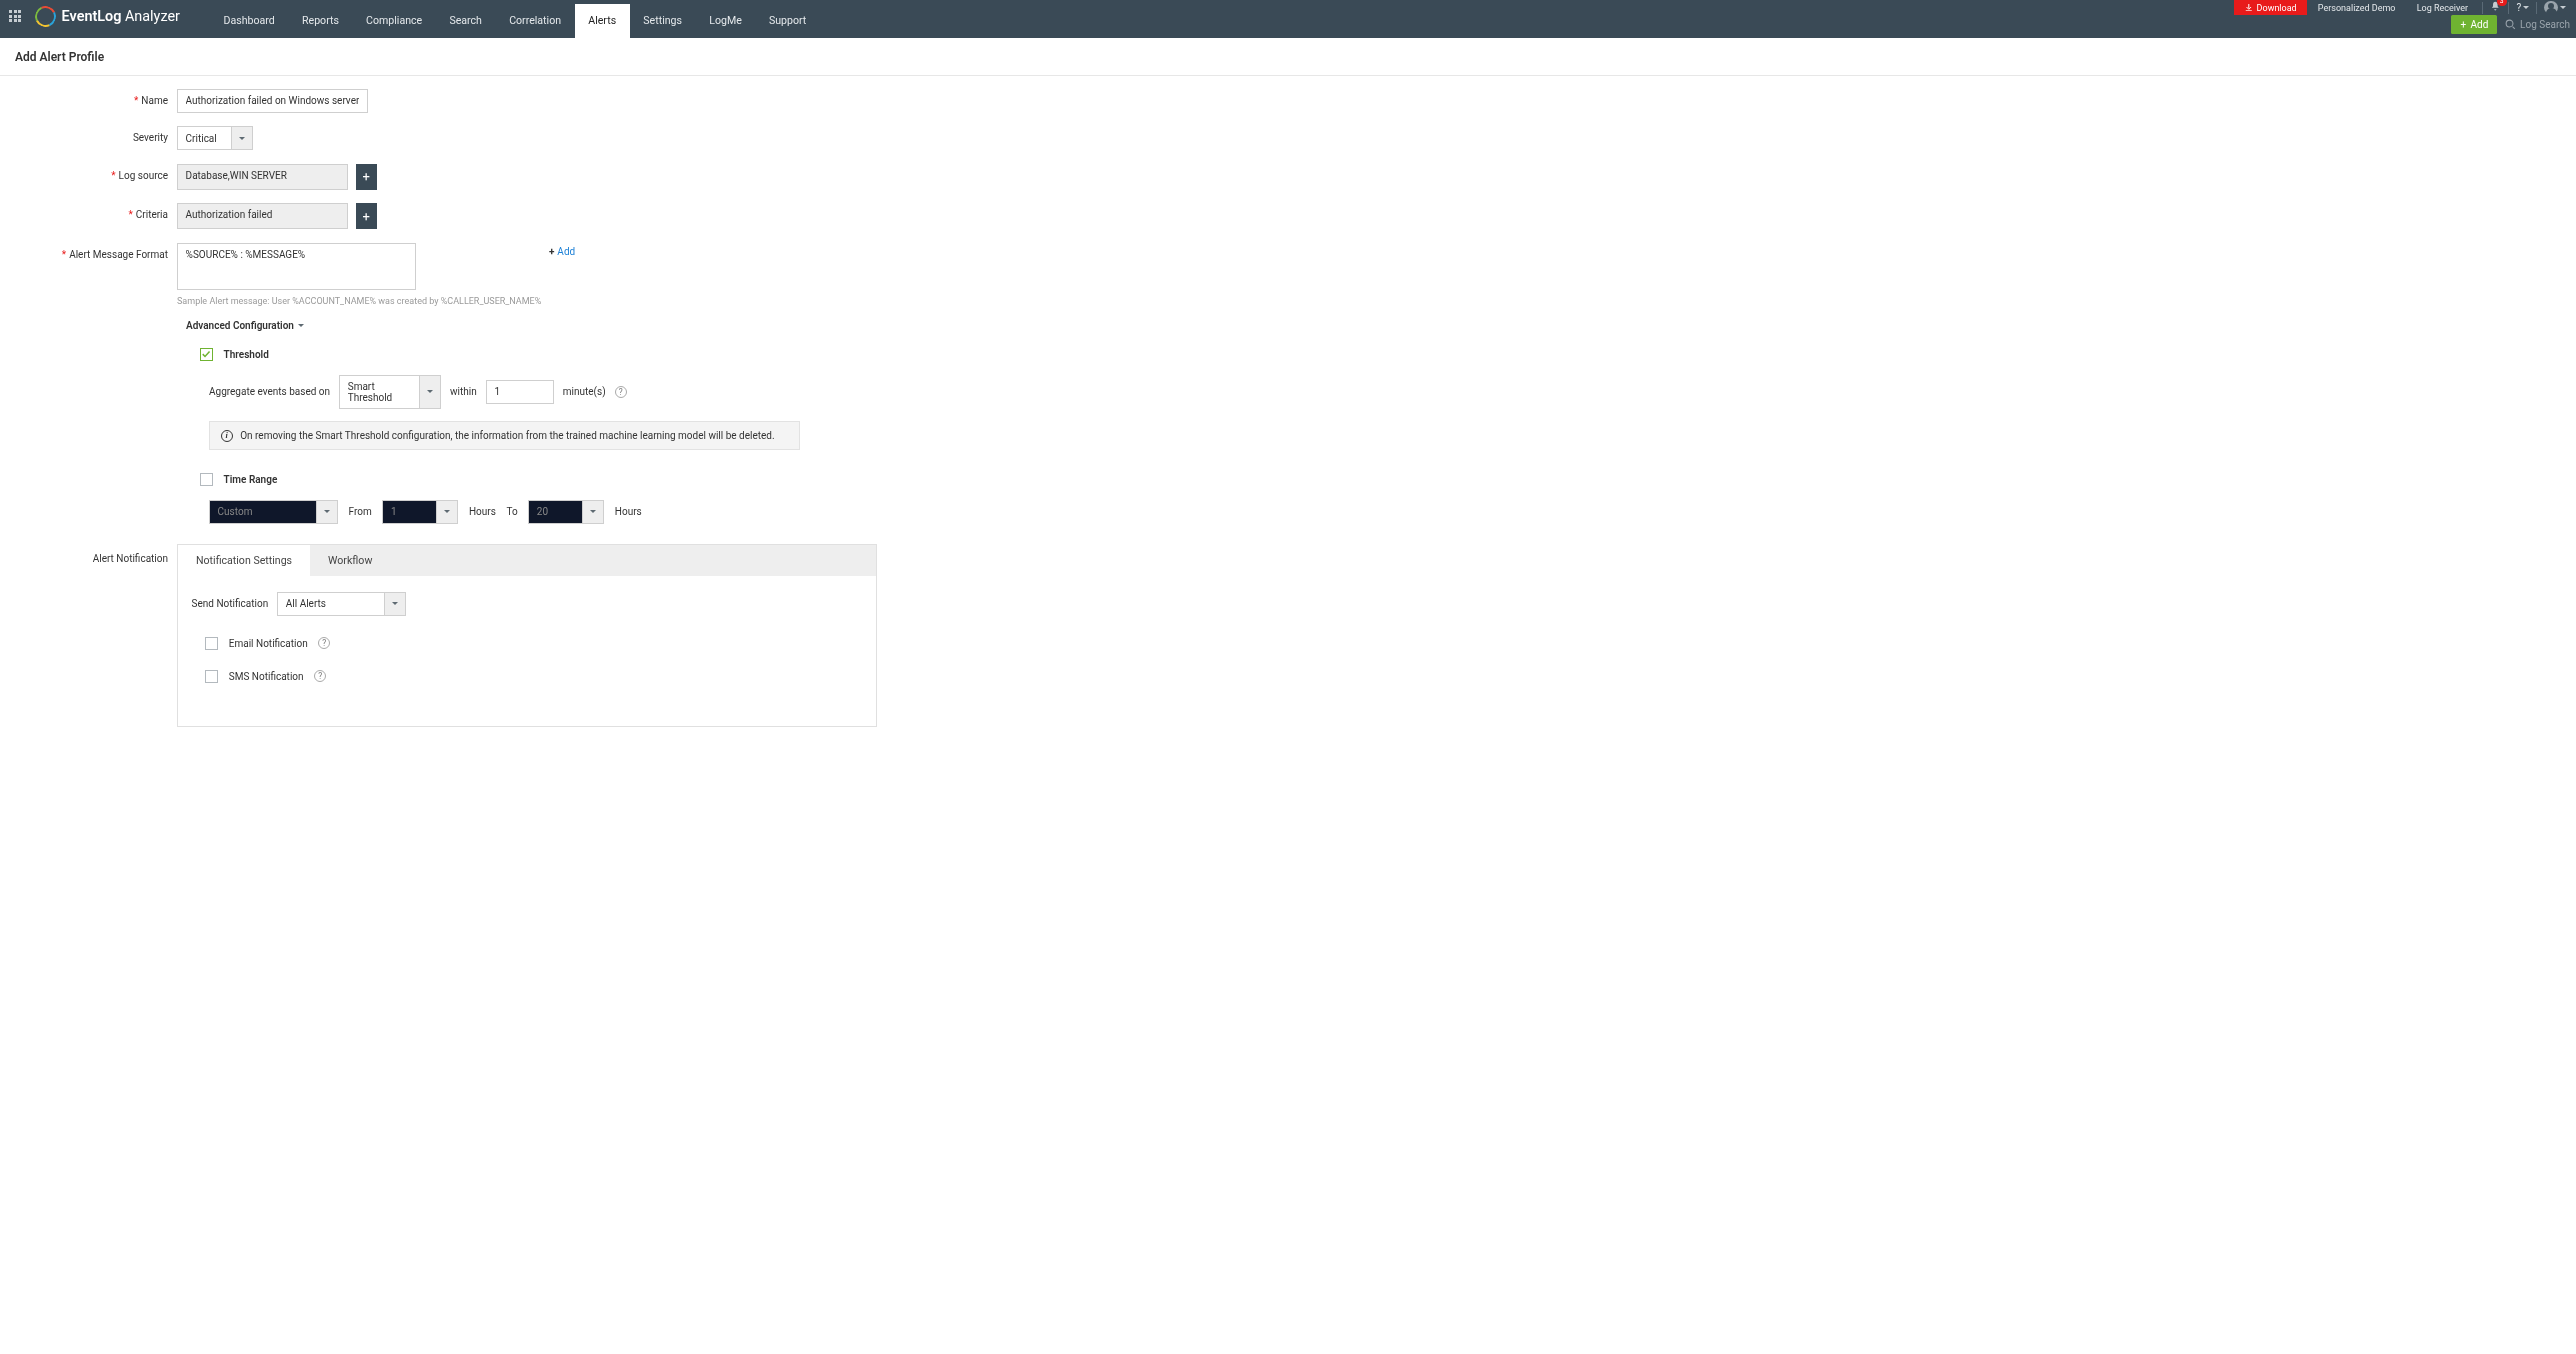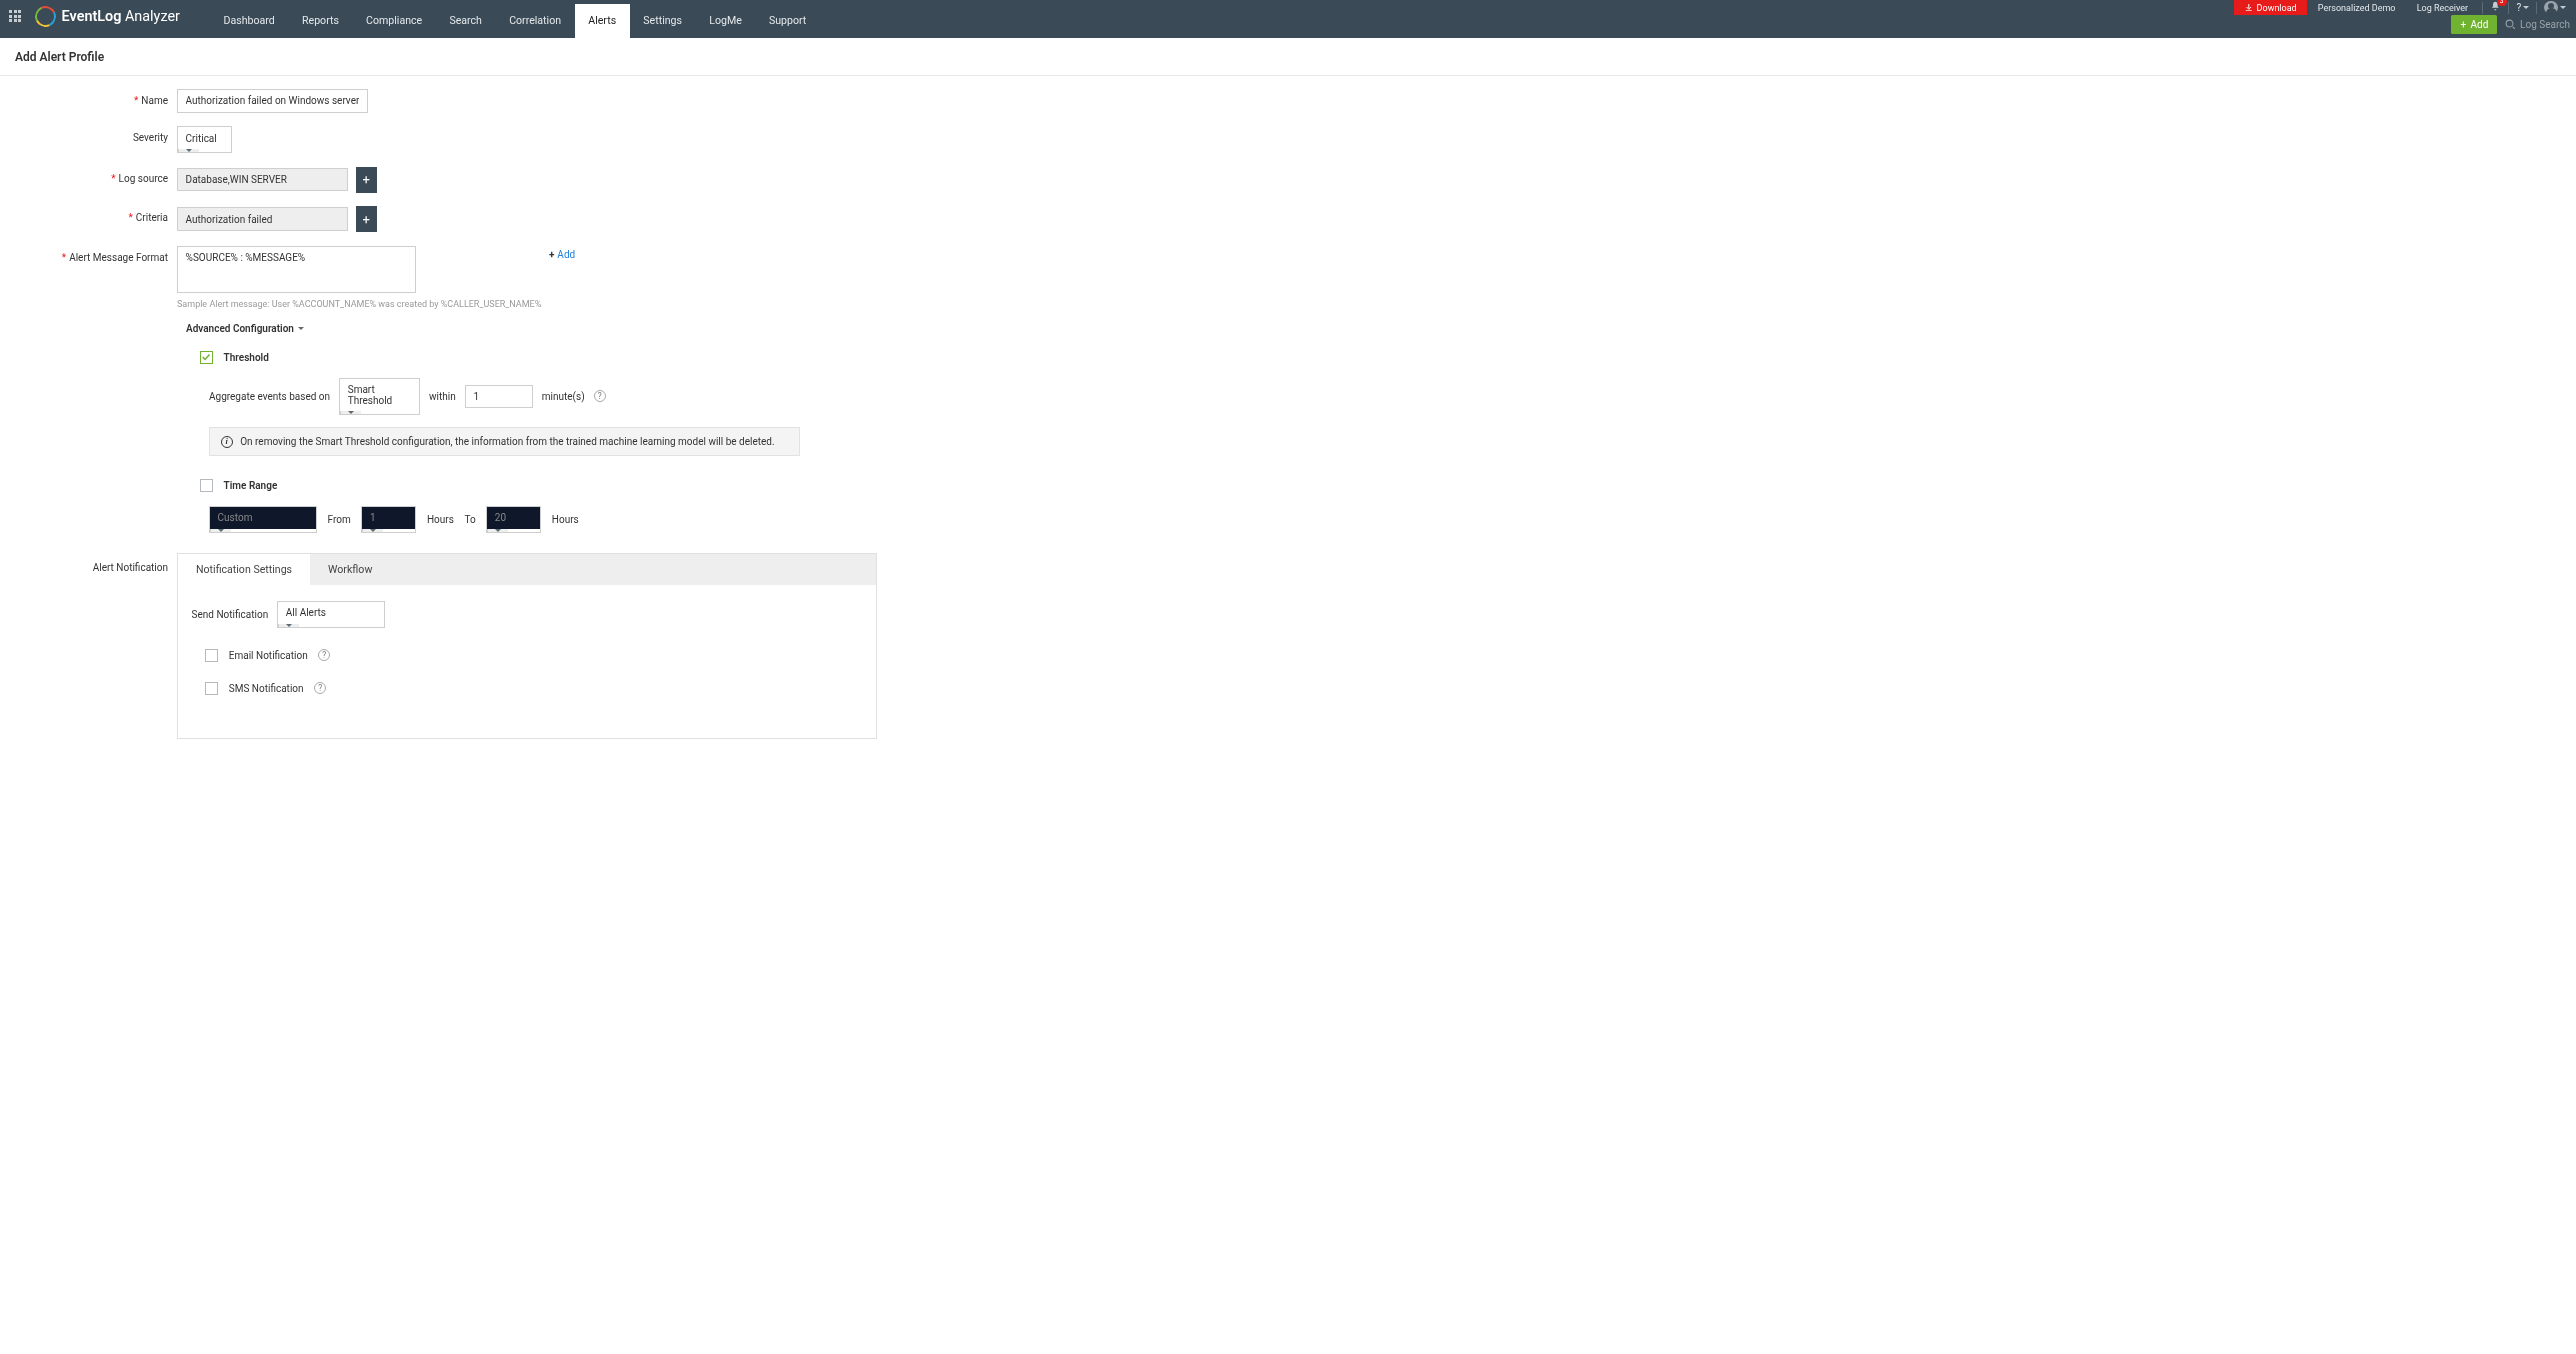--- a/index.html
+++ b/index.html
@@ -30,24 +30,24 @@
   .btn-add { background: #6fb331; color: #fff; padding: 3.8px 9px; font-size: 10px; cursor: pointer; display: flex; align-items: center; gap: 4.5px; border-radius: 1.5px; }
   .search-box { display: flex; align-items: center; gap: 4.5px; color: #9aa4ac; font-size: 10px; }
   .search-box svg { width: 10.6px; height: 10.6px; }
   
   
   .page-title { font-size: 12px; font-weight: 600; padding: 12px 15px 10.6px; border-bottom: 0.8px solid #e7e7e7; }
   .form { padding: 13.6px 0 30px; }
   .row { display: flex; align-items: flex-start; margin-bottom: 13.6px; }
   .label { width: 177px; text-align: right; padding-right: 9px; padding-top: 6px; font-size: 10px; color: #333; }
   .req { color: #e81b1b; margin-right: 3px; }
-  .ctrl { display: flex; align-items: center; gap: 7.6px; }
+  .ctrl { display: flex; gap: 7.6px; }
   input[type=text], textarea { border: 0.8px solid #cfcfcf; background: #fff; padding: 5.3px 7.6px; font-size: 10px; font-family: inherit; color: #333; }
   .name-input { width: 191px; }
-  .select { display: flex; align-items: stretch; border: 0.8px solid #cfcfcf; background: #fff; flex-direction: column; }
+  .select { display: flex; align-items: stretch; border: 0.8px solid #cfcfcf; background: #fff; }
   .select .val { padding: 5.3px 7.6px; min-width: 53px; font-size: 10px; }
   .select .caret { width: 21px; background: #eeeeee; display: flex; align-items: center; justify-content: center; border-left: 0.8px solid #cfcfcf; cursor: pointer; }
   .select.disabled .val { background: #0f172a; color: #888; }
   .select.disabled .caret { background: #eeeeee; }
   .caret-icon { width: 0; height: 0; border-left: 3px solid transparent; border-right: 3px solid transparent; border-top: 3.8px solid #5e6a72; }
   .plus-btn { width: 21px; height: 26px; background: #3a4a56; color: #fff; display: flex; align-items: center; justify-content: center; font-size: 13px; cursor: pointer; }
   .readonly-box { border: 0.8px solid #cfcfcf; background: #eeeeee; padding: 5.3px 7.6px; width: 171px; font-size: 10px; }
   .msg-textarea { width: 239px; height: 47px; resize: none; }
   .add-link { color: #1a7fd6; cursor: pointer; display: flex; align-items: center; gap: 3px; font-size: 10px; align-self: flex-start; margin-top: 3px; }
   .sample { color: #9a9a9a; font-size: 9px; margin-top: 4.5px; }

